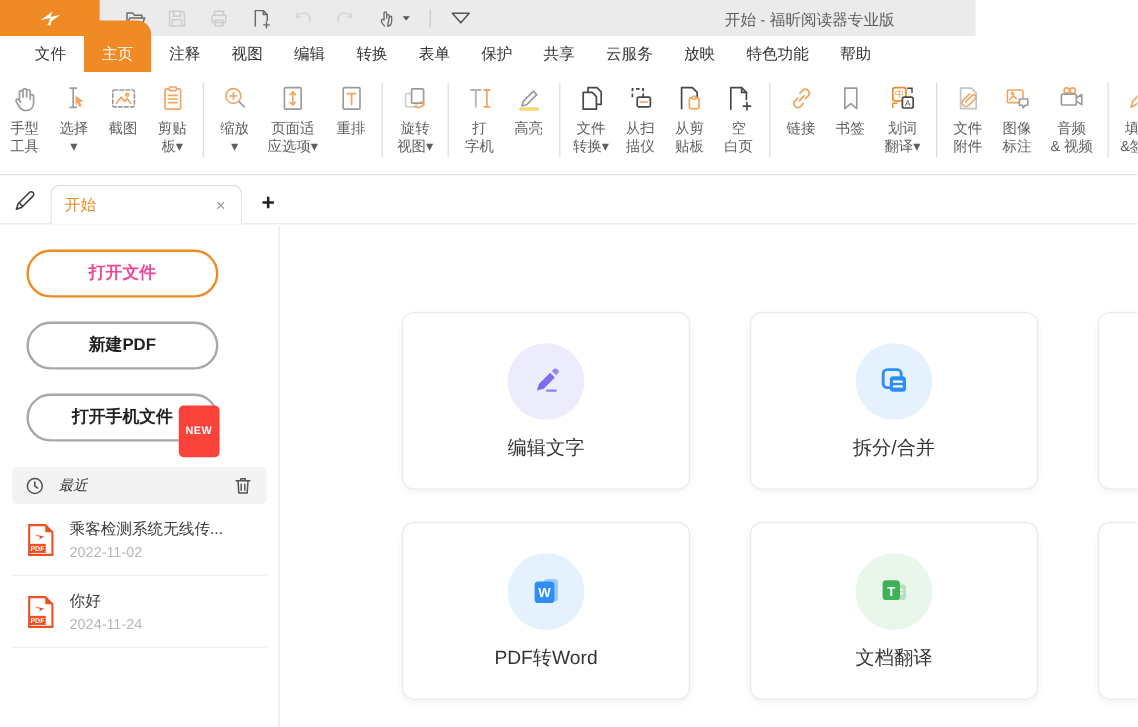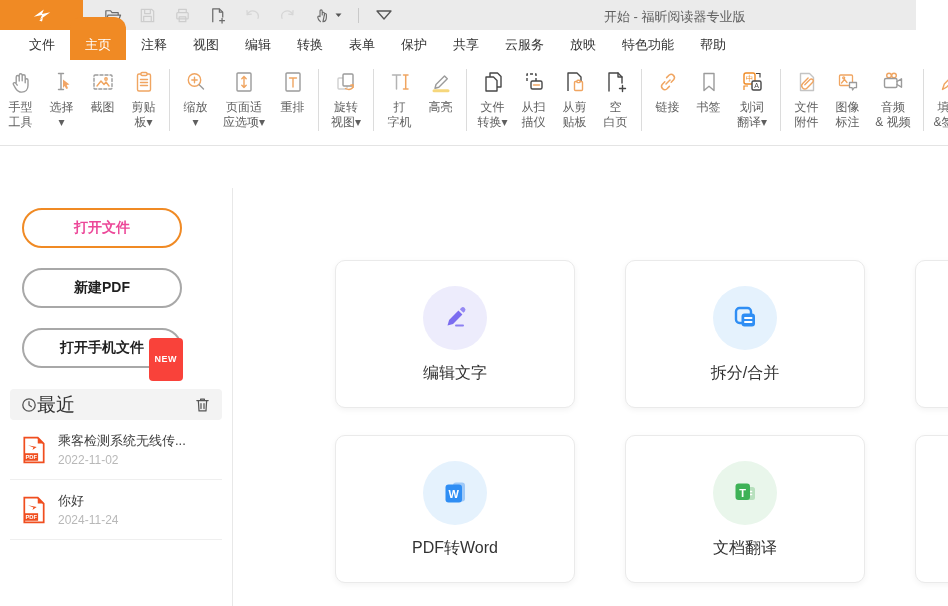--- a/index.html
+++ b/index.html
@@ -1,21 +1,21 @@
 <!DOCTYPE html>
 <html><head>
 <meta charset="utf-8">
 <style>
   * { box-sizing: border-box; }
   html,body { margin:0; padding:0; }
   body { font-family:"Liberation Sans","DejaVu Sans",sans-serif; background:#fff; }
   .window { position:relative; width:948px; height:606px; background:#fff; overflow:hidden; }
 
   
-  .titlebar { position:absolute; top:0; left:0; width:916px; height:30px; background:#ebebeb; display:flex; align-items:center; }
+  .titlebar { position:absolute; top:0; left:0; width:813px; height:30px; background:#ebebeb; display:flex; align-items:center; }
   .logo-block { width:83px; height:30px; background:#f08a24; display:flex; align-items:center; justify-content:center; flex:0 0 auto; }
   .qat { display:flex; align-items:center; gap:16px; margin-left:20px; }
   .qat-btn { display:flex; align-items:center; justify-content:center; height:22px; }
   .qat-sep { width:1px; height:15px; background:#c9c9c9; }
   .win-title { position:absolute; left:604px; top:8px; font-size:13px; color:#5e5e5e; white-space:nowrap; }
 
   
   .menubar { position:absolute; top:30px; left:0; width:948px; height:30px; background:#fff; display:flex; align-items:center; padding-left:16px; }
   .menu-item { font-size:13px; color:#333; padding:3px 13px; cursor:default; white-space:nowrap; }
   .menu-item.active { background:#f08a24; color:#fff; border-radius:12px; padding:19px 15px; margin:0 2px; }
@@ -36,21 +36,21 @@
   .tab-label { font-size:13px; color:#f08a24; }
   .tab-close { margin-left:auto; color:#9a9a9a; font-size:14px; line-height:1; padding:2px; }
   .tab-add { font-size:19px; color:#222; margin:0 0 7px 16px; line-height:1; font-weight:bold; }
 
   
   .sidebar { position:absolute; top:188px; left:0; width:233px; height:418px; background:#fff; border-right:1px solid #e8e8e8; overflow:hidden; }
   .side-btn { width:160px; height:40px; margin:20px 0 0 22px; border:2px solid #a8a8a8; border-radius:21px; background:#fff; display:flex; align-items:center; justify-content:center; font-size:14px; font-weight:bold; color:#1f1f1f; position:relative; }
   .side-btn.primary { border-color:#f08a24; color:#ec4899; }
   .badge-new { position:absolute; top:-8px; right:-3px; background:#f9423a; color:#fff; font-size:9px; font-weight:bold; letter-spacing:.5px; padding:16px 6px; border-radius:4px; line-height:1.2;margin-top:16px; }
   .recent-header { margin:21px 10px 0 10px; height:31px; background:#f3f3f3; border-radius:4px; display:flex; align-items:center; padding:0 11px; }
-  .recent-title { font-size:19px; color:#333; margin-left:0; }
+  .recent-title { font-size:12px; color:#333; margin-left:12px;font-style:italic; }
   .recent-trash { margin-left:auto; display:flex; align-items:center; }
   .recent-item { display:flex; align-items:center; margin:0 10px; padding:12px 2px 12px 12px; border-bottom:1px solid #efefef; }
   .recent-texts { margin-left:12px; overflow:hidden; }
   .recent-name { font-size:13px; color:#3c3c3c; white-space:nowrap; }
   .recent-date { font-size:12px; color:#b8b8b8; margin-top:3px; }
 
   
   .main { position:absolute; top:188px; left:234px; width:714px; height:418px; background:#fff; overflow:hidden; }
   .section-title { margin:16px 0 0 101px; font-size:17px; color:#2e2e2e; }
   .cards { position:absolute; left:101px; top:72px; display:grid; grid-template-columns:repeat(3,240px); grid-auto-rows:148px; gap:27px 50px; }
@@ -399,20 +399,32 @@
               <path d="M5.5 20.5 l1.8-5.5 L16.5 5.8 a2 2 0 012.8 2.8 L10 17.8 l-4.5 2.7z"></path>
               <path d="M15 7.3 l2.8 2.8"></path>
             </svg>
         </span>
         <span class="tlabel">填写
 &amp;签名</span>
       </div>
     </div>
   </div>
 
+  <div class="tabbar">
+    <div class="tab-pencil">
+      <svg width="22" height="22" viewBox="0 0 24 24" fill="none" stroke="#3c3c3c" stroke-width="1.4" stroke-linejoin="round">
+          <path d="M4 20 l1.6-5 L15.8 4.8 a2.3 2.3 0 013.3 3.3 L8.9 18.3 4 20z M6.5 14.2 l3.3 3.3"></path>
+        </svg>
+    </div>
+    <div class="tab">
+      <span class="tab-label">开始</span>
+      <span class="tab-close">×</span>
+    </div>
+    <div class="tab-add">+</div>
+  </div>
 
   <div class="sidebar">
     <div class="side-btn primary">
       <span>打开文件</span>
     </div>
     <div class="side-btn">
       <span>新建PDF</span>
     </div>
     <div class="side-btn">
       <span>打开手机文件</span>

